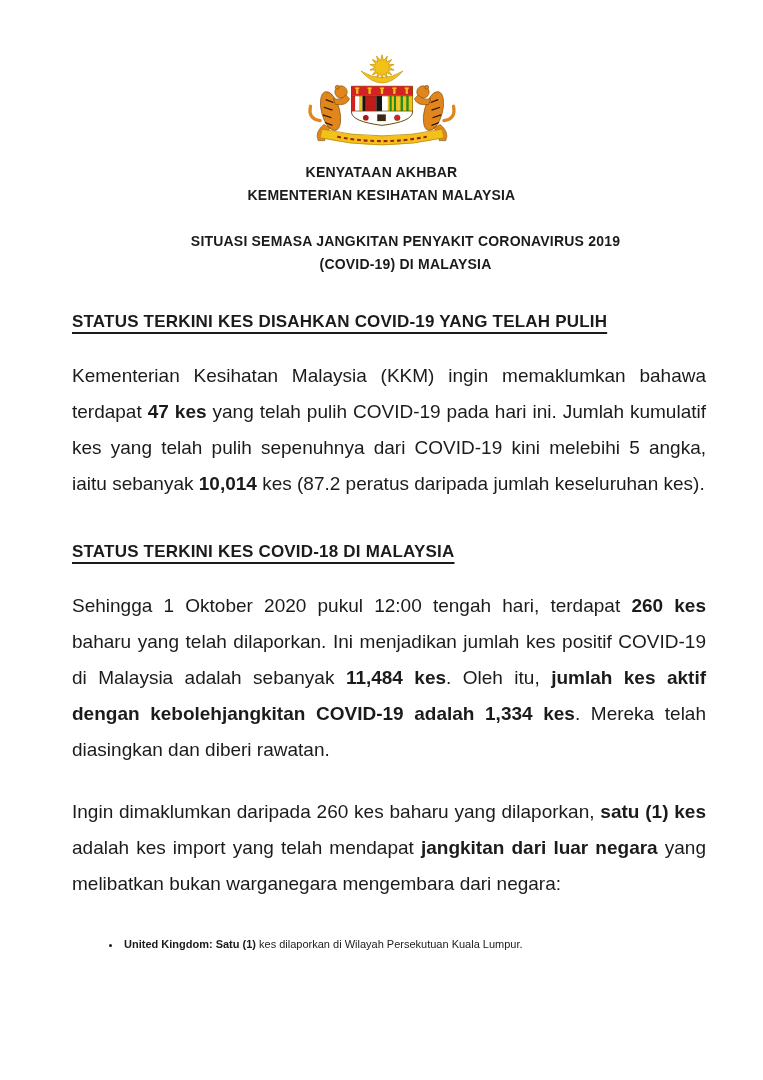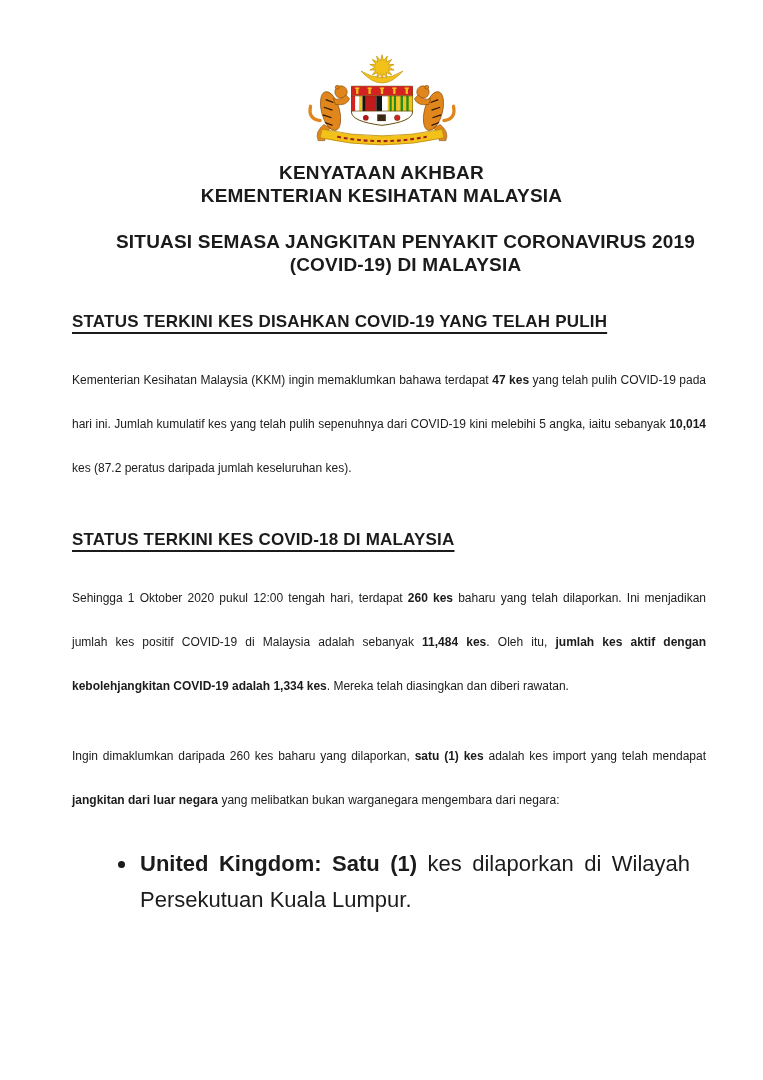--- a/index.html
+++ b/index.html
@@ -2,34 +2,34 @@
 <html><head>
 <meta charset="utf-8">
 <style>
   html,body{margin:0;padding:0;background:#ffffff;}
   .page{
     width:763px;height:1080px;margin:0 auto;background:#ffffff;
     font-family:"Liberation Sans",sans-serif;color:#1b1b1b;
     overflow:hidden;position:relative;box-sizing:border-box;
   }
   .crest{display:block;margin:52px auto 8px;}
-  .org-header{text-align:center;font-weight:700;font-size:19px;line-height:23px;letter-spacing:.2px;}
+  .org-header{text-align:center;font-weight:700;font-size:14px;line-height:23px;letter-spacing:.2px;}
   .doc-title{margin-top:23px;margin-left:48px;}
   .body-col{padding:0 57px 0 72px;}
   .section-heading{
     font-size:17px;font-weight:700;margin:0;
     text-decoration:underline;text-decoration-thickness:2px;text-underline-offset:5px;
     letter-spacing:.2px;
   }
   .sh1{margin-top:36px;}
   .sh2{margin-top:40px;}
-  p.para{font-size:12px;line-height:44px;text-align:justify;margin:26px 0 0;}
+  p.para{font-size:19px;line-height:36px;text-align:justify;margin:26px 0 0;}
   .b{font-weight:700;}
   .u{text-underline-offset:4px;text-decoration-thickness:1.5px;}
-  ul.countries{margin:24px 16px 0;padding-left:50px;font-size:22px;line-height:36px;}
+  ul.countries{margin:24px 0 0;padding-left:50px;font-size:11px;line-height:36px;}
   ul.countries li{text-align:justify;padding-left:2px;}
 </style>
 </head>
 <body>
 
 <div class="page">
 
   <svg class="crest" viewBox="0 0 170 106" width="162" height="101">
 
     <polygon fill="#f2c21a" stroke="#c8960c" stroke-width="0.8" points="85,3 86.6,9.2 90.6,4.3 89.4,10.5 95.2,7.9 91.3,13 97.7,13.1 92,16 97.7,18.9 91.3,19 95.2,24.1 89.4,21.5 90.6,27.7 86.6,22.8 85,29 83.4,22.8 79.4,27.7 80.6,21.5 74.8,24.1 78.7,19 72.3,18.9 78,16 72.3,13.1 78.7,13 74.8,7.9 80.6,10.5 79.4,4.3 83.4,9.2"></polygon>

